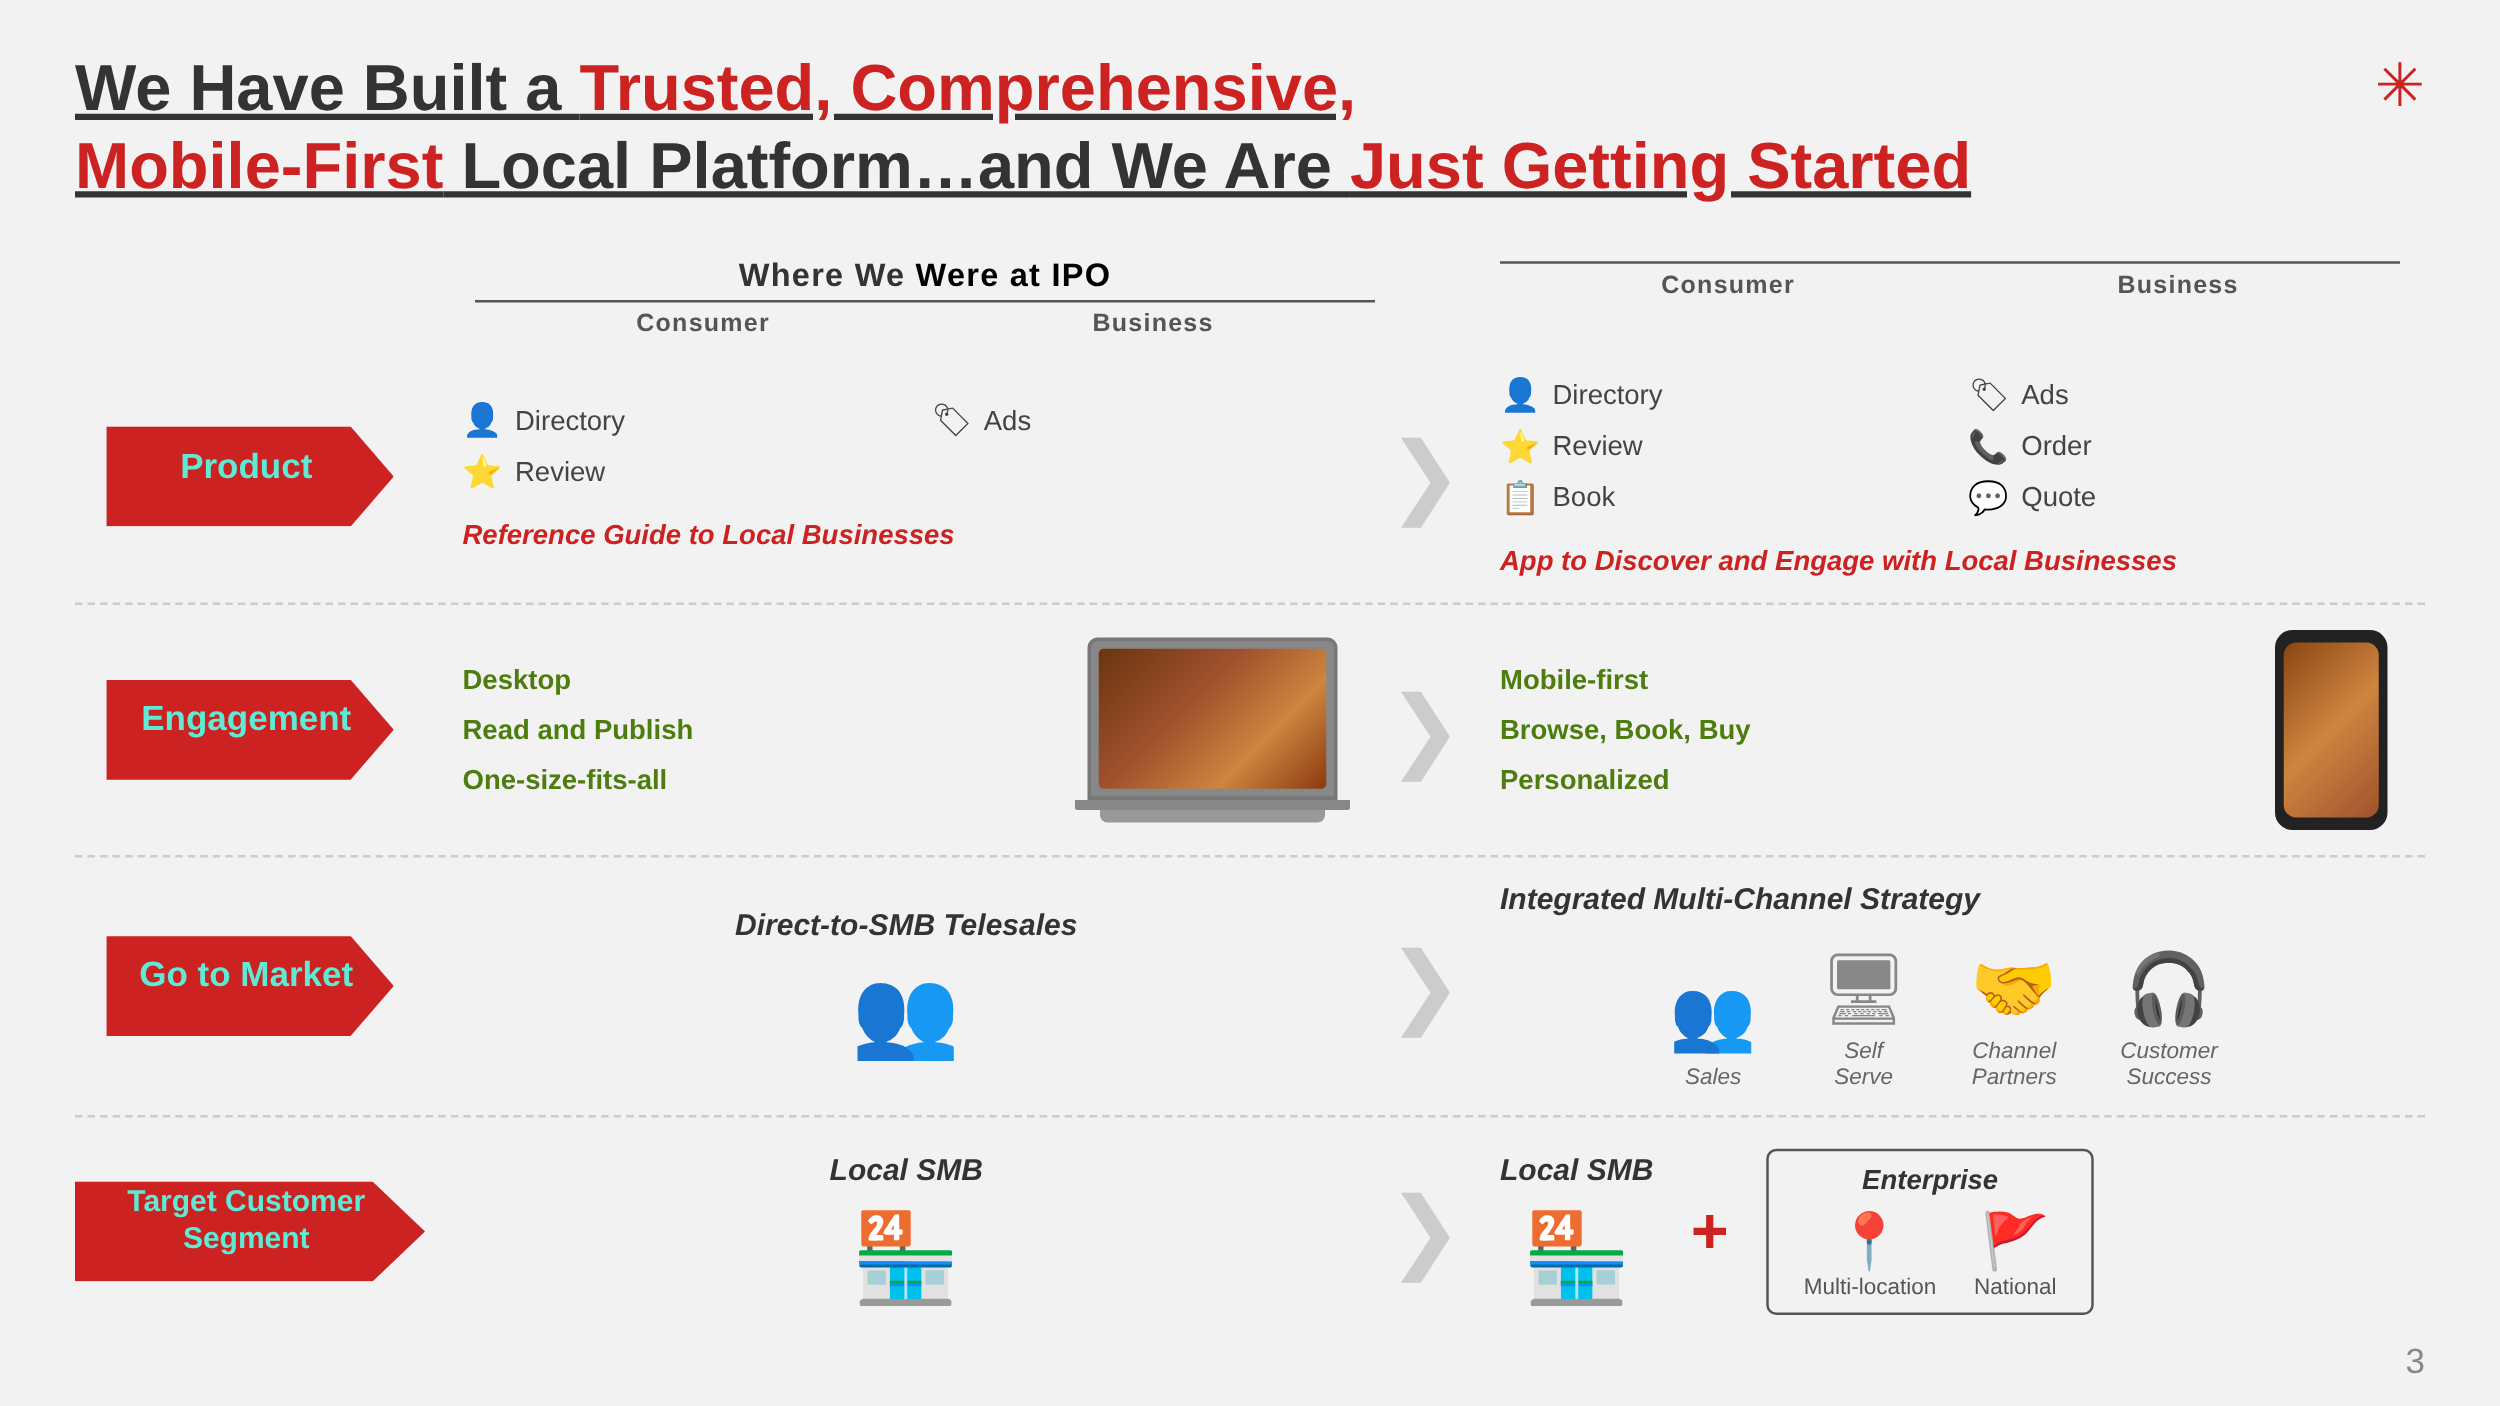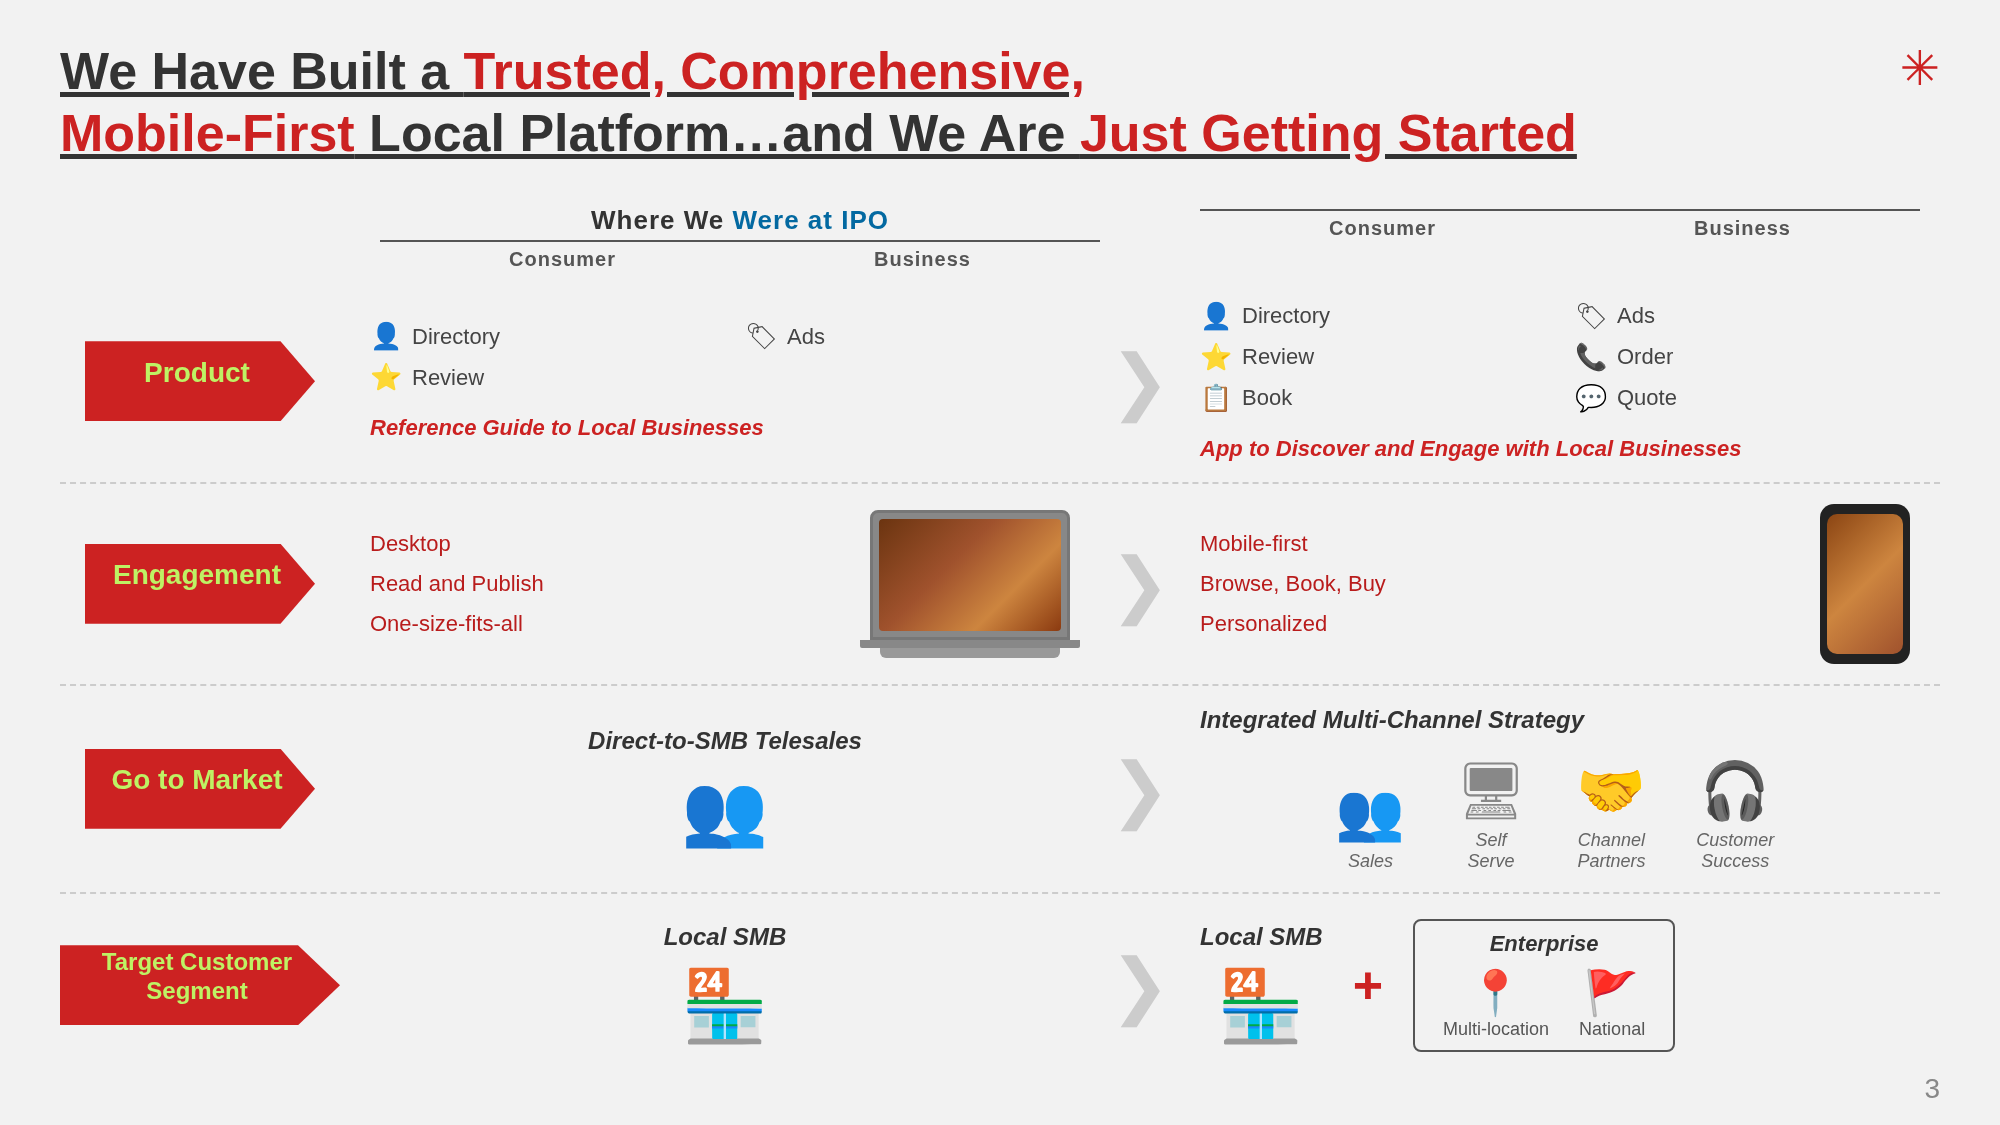--- a/index.html
+++ b/index.html
@@ -56,21 +56,21 @@
       flex: 1;
       text-align: center;
       padding: 10px 20px;
     }
     .section-header-title {
       font-size: 26px;
       font-weight: bold;
       color: #333;
       letter-spacing: 1px;
     }
-    .section-header-title .red { color: #0369a1; }
+    .section-header-title .red { color: #000000; }
     .header-divider {
       border-bottom: 2px solid #555;
       margin: 4px 0;
     }
     .sub-headers {
       display: flex;
       justify-content: space-around;
       margin-top: 6px;
     }
     .sub-header {
@@ -91,21 +91,21 @@
     .row-label {
       width: 280px;
       display: flex;
       align-items: center;
       justify-content: center;
       padding: 10px 0;
       flex-shrink: 0;
     }
     .pentagon {
       background: #cc2222;
-      color: #bef264;
+      color: #5eead4;
       font-size: 28px;
       font-weight: bold;
       padding: 1px 28px 18px 22px;
       text-align: center;
       line-height: 1.2;
       clip-path: polygon(0% 0%, 85% 0%, 100% 50%, 85% 100%, 0% 100%);
       min-width: 230px;
       min-height: 80px;
       display: flex;
       align-items: center;
@@ -168,21 +168,21 @@
       font-weight: bold;
       font-size: 22px;
       margin-top: 12px;
     }
     
     .engagement-left {
       display: flex;
       align-items: center;
       justify-content: space-between;
     }
-    .engagement-text { font-size: 22px; color: #b91c1c; line-height: 1.8; }
+    .engagement-text { font-size: 22px; color: #4d7c0f; line-height: 1.8; font-weight: bold; }
     .phone-img {
       width: 90px;
       height: 160px;
       background: #222;
       border-radius: 14px;
       display: flex;
       align-items: center;
       justify-content: center;
       flex-shrink: 0;
       margin-left: 20px;

